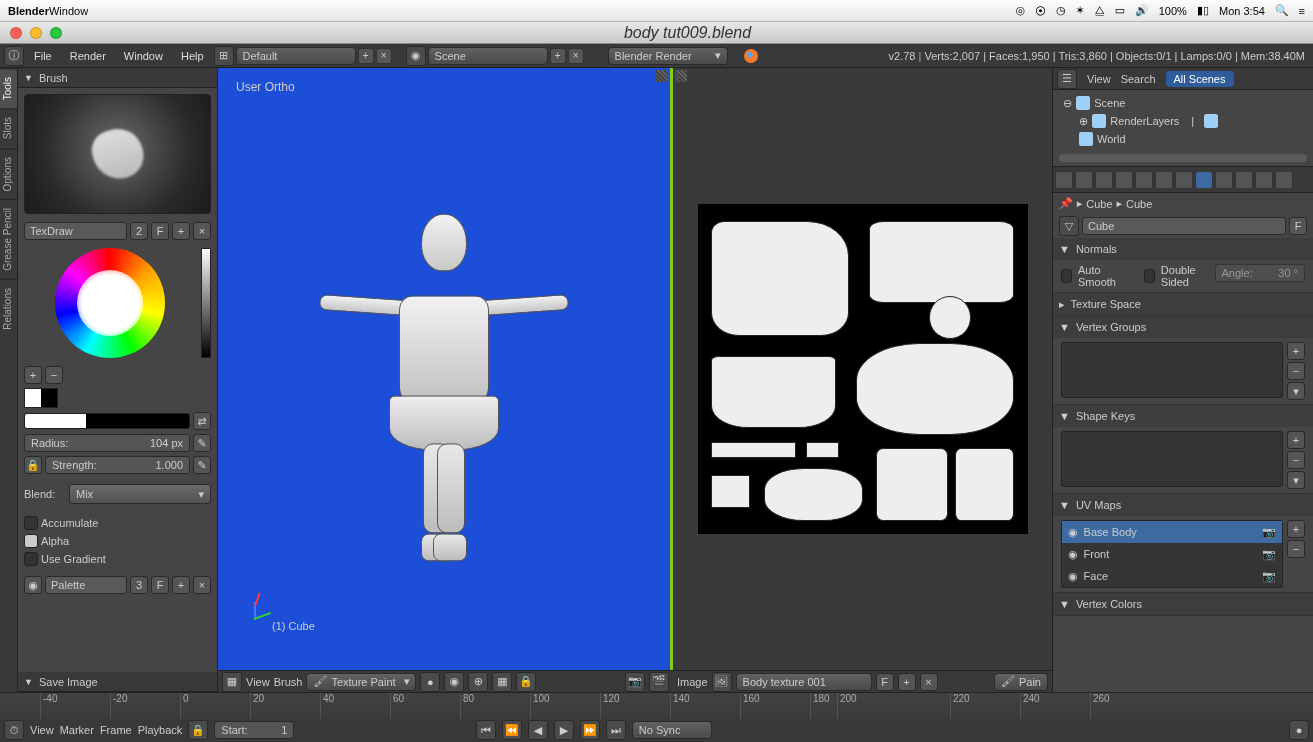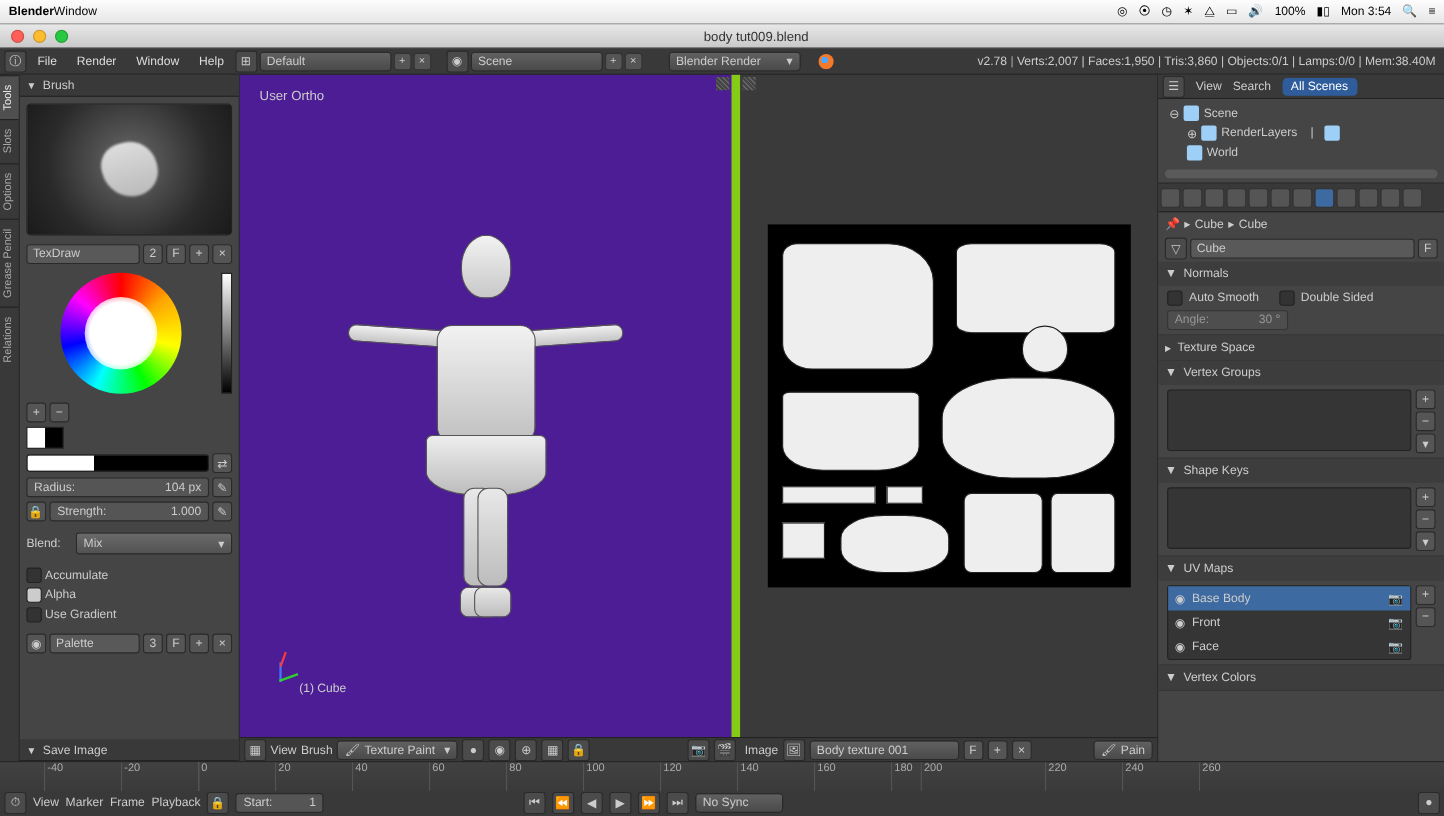--- a/index.html
+++ b/index.html
@@ -13,21 +13,21 @@
 .macos-bar .left span { color:#000; }
 .macos-bar .right { margin-left: auto; display: flex; align-items: center; gap: 10px; color:#000; font-size: 12px;}
 .macos-bar .right span { color:#000; }
 .macos-bar .mono { font-variant-numeric: tabular-nums; }
 
 
 .win-title { height: 22px; background: linear-gradient(#e8e8e8,#c9c9c9); display: flex; align-items: center; border-bottom:1px solid #888; }
 .traffic { display:flex; gap:8px; padding-left:10px; }
 .t-dot { width:12px; height:12px; border-radius:50%; border:1px solid rgba(0,0,0,.2); }
 .t-red{background:#ff5f57;} .t-yel{background:#febc2e;} .t-grn{background:#28c840;}
-.win-title .title { flex:1; text-align:center; color:#333; font-size:12px; }
+.win-title .title { flex:1; text-align:center; color:#333; font-size:16px;font-style:italic; }
 
 
 .info-bar { height: 24px; background: #393939; display:flex; align-items:center; border-bottom:1px solid #222; padding: 0 4px; gap:2px;}
 .info-bar .menu { padding: 0 8px; color:#ddd; font-size:11px; }
 .iconbtn { width:20px; height:20px; background:#4b4b4b; border:1px solid #2a2a2a; border-radius:3px; display:flex; align-items:center; justify-content:center; }
 .dd { height:18px; background: linear-gradient(#616161,#4a4a4a); border:1px solid #2a2a2a; border-radius:4px; display:flex; align-items:center; padding:0 6px; gap:4px; color:#eee;}
 .small-x { width:16px; height:16px; background:#555; border:1px solid #333; border-radius:3px; display:flex; align-items:center; justify-content:center; font-size:10px;}
 .stats { margin-left:auto; font-size:11px; color:#aaa; white-space:nowrap; padding-right:4px;}
 .blender-logo { width:14px; height:14px; border-radius:50%; background: radial-gradient(circle at 40% 40%, #4da6ff 25%, transparent 26%), #f5792a; }
 
@@ -51,21 +51,21 @@
 .dual-swatch { width:34px; height:20px; display:flex; border:1px solid #222;}
 .dual-swatch div{flex:1;} .sw-white{background:#fff;} .sw-black{background:#000;}
 .slider-bar { height:16px; background:linear-gradient(to right,#fff 0%,#fff 37%, #000 37%, #000 100%); border:1px solid #222; border-radius:3px; flex:1;}
 .num-field { height:18px; background:#555; border:1px solid #2a2a2a; border-radius:3px; display:flex; align-items:center; justify-content:space-between; padding:0 6px;}
 .check { width:14px; height:14px; border-radius:3px; background:#333; border:1px solid #222; }
 .check.on { background:#ccc; }
 .select { height:20px; background:linear-gradient(#6a6a6a,#525252); border:1px solid #2a2a2a; border-radius:3px; display:flex; align-items:center; padding:0 6px; justify-content:space-between;}
 
 
 .view-col { display:flex; flex-direction:column; flex:1; min-width:0;}
-.viewport { flex:1; background:#4c1d95; position:relative; border-right:8px solid #84cc16; }
+.viewport { flex:1; background:#1d4ed8; position:relative; border-right:3px solid #84cc16; }
 .vp-label { position:absolute; left:18px; top:12px; color:#ccc; font-size:12px;}
 .model { position:absolute; left:50%; top:50%; transform:translate(-50%,-48%); width:260px; height:370px; }
 .torso { position:absolute; left:50%; top:28%; transform:translateX(-50%); width:90px; height:110px; background:linear-gradient(#f2f2f2,#bfbfbf); border-radius:14px 14px 18px 18px; border:1px solid #555;}
 .head { position:absolute; left:50%; top:6%; transform:translateX(-50%); width:46px; height:58px; background:linear-gradient(#f2f2f2,#c8c8c8); border-radius:50% 50% 45% 45%; border:1px solid #555;}
 .arm { position:absolute; top:30%; width:120px; height:16px; background:linear-gradient(#f0f0f0,#c5c5c5); border-radius:8px; border:1px solid #555;}
 .arm.l { right:52%; transform-origin:right; transform:rotate(4deg);} .arm.r{ left:52%; transform-origin:left; transform:rotate(-4deg);}
 .skirt { position:absolute; left:50%; top:55%; transform:translateX(-50%); width:110px; height:55px; background:linear-gradient(#eee,#bcbcbc); border-radius:6px 6px 40% 40%; border:1px solid #555;}
 .leg { position:absolute; top:68%; width:28px; height:90px; background:linear-gradient(#e8e8e8,#bcbcbc); border-radius:10px; border:1px solid #555;}
 .leg.l{left:42%;} .leg.r{right:42%;}
 .boot { position:absolute; bottom:0; width:34px; height:28px; background:linear-gradient(#e8e8e8,#bcbcbc); border-radius:8px; border:1px solid #555;}
@@ -91,21 +91,21 @@
 .pill { background:#2f5d9b; border-radius:4px; padding:2px 8px; color:#fff;}
 .outliner { background:#454545; padding:4px 6px; border-bottom:1px solid #222;}
 .ol-row { display:flex; align-items:center; gap:4px; height:18px; padding-left:4px;}
 .ol-icon{ width:14px; height:14px; background:#9ecff7; border-radius:2px;}
 .prop-icons { height:26px; background:#393939; display:flex; align-items:center; gap:2px; padding:1px 2px; border-bottom:1px solid #222; overflow:hidden;}
 .picon { width:18px; height:18px; background:#555; border:1px solid #333; border-radius:3px;}
 .picon.sel { background:#3d6aa0; }
 .crumb { display:flex; align-items:center; gap:4px; padding:4px 6px;}
 .prop-section { border-bottom:1px solid #333;}
 .prop-head { height:22px; display:flex; align-items:center; gap:6px; padding:0 6px; background:#3d3d3d;}
-.prop-body { padding:4px 8px; display:flex; flex-direction:column; gap:4px;}
+.prop-body { padding:4px 8px; display:flex; gap:4px;}
 .listbox { background:#353535; border:1px solid #222; border-radius:3px; min-height:40px;}
 .listrow { display:flex; align-items:center; gap:6px; height:22px; padding:0 6px;}
 .listrow.sel { background:#3d6aa0; color:#fff;}
 .side-add { display:flex; flex-direction:column; gap:2px; }
 .side-add .sqbtn{width:18px;height:18px;}
 
 
 .timeline-wrap { height:50px; background:#393939; border-top:1px solid #222; display:flex; flex-direction:column;}
 .ruler { height:26px; position:relative; background:linear-gradient(#414141,#3a3a3a); overflow:hidden;}
 .tick { position:absolute; top:0; height:100%; border-left:1px solid #555; font-size:10px; color:#aaa; padding-left:2px;}

